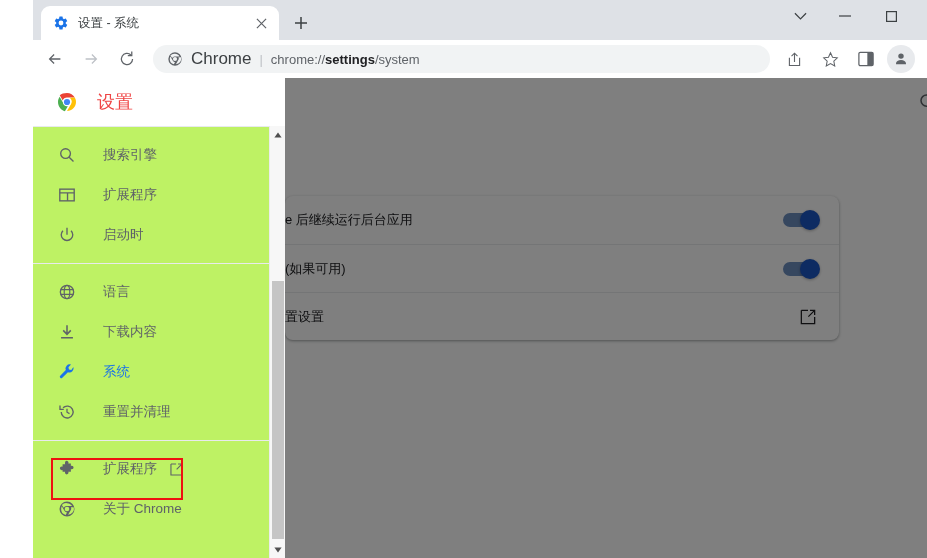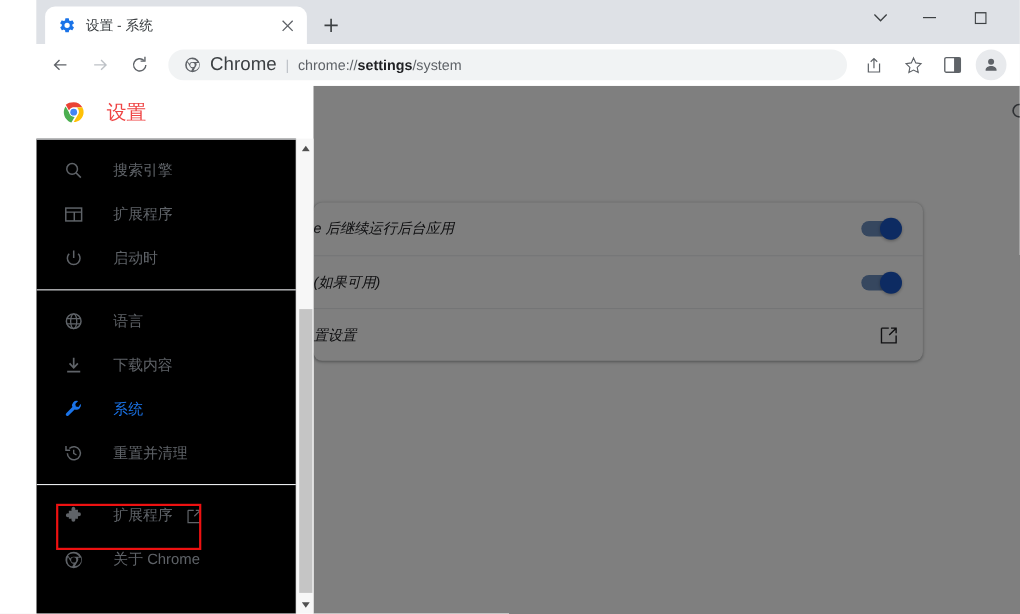--- a/index.html
+++ b/index.html
@@ -92,21 +92,21 @@
   .sh-logo { width: 24px; height: 24px; margin-left: 22px; flex: 0 0 24px; }
   .sh-title { font-size: 18px; color: #ef4444; margin-left: 18px; white-space: nowrap; }
   .sh-search {
     position: absolute; right: 22px; top: 14px; width: 20px; height: 20px;
     color: #5f6368;
   }
 
   
   .sidebar {
     position: absolute; left: 0; top: 48px; width: 236px; bottom: 0;
-    background: #000000; z-index: 6; overflow: hidden;
+    background: #bef264; z-index: 6; overflow: hidden;
     border-top: 1px solid #e8eaed;
   }
   .nav-list { padding-top: 8px; }
   .nav-item {
     height: 40px; display: flex; align-items: center;
     padding-left: 24px; position: relative;
   }
   .nav-icon {
     width: 20px; height: 20px; flex: 0 0 20px; color: #5f6368;
     display: flex; align-items: center; justify-content: center;
@@ -139,25 +139,24 @@
     position: absolute; left: 2px; width: 12px; top: 155px; height: 258px;
     background: #c5c5c5; border-radius: 0;
   }
 
   
   .main {
     position: absolute; left: 252px; top: 48px; right: 0; bottom: 0;
     background: #ffffff; z-index: 1;
   }
   .card {
-    position: absolute; left: 0px; top: 58px; width: 554px;
+    position: absolute; left: 0px; top: 70px; width: 554px;
     background: #ffffff; border-radius: 8px;
     box-shadow: 0 1px 2px rgba(60,64,67,.3), 0 1px 3px 1px rgba(60,64,67,.15);
     overflow: hidden;
-    font-style: italic;
   }
   .row {
     height: 48px; display: flex; align-items: center;
     padding: 0 22px 0 0; position: relative;
   }
   .row + .row { border-top: 1px solid #e8eaed; }
   .row-label {
     flex: 1 1 auto; font-size: 13px; color: #202124;
     white-space: nowrap; overflow: hidden; padding-left: 0;
   }

